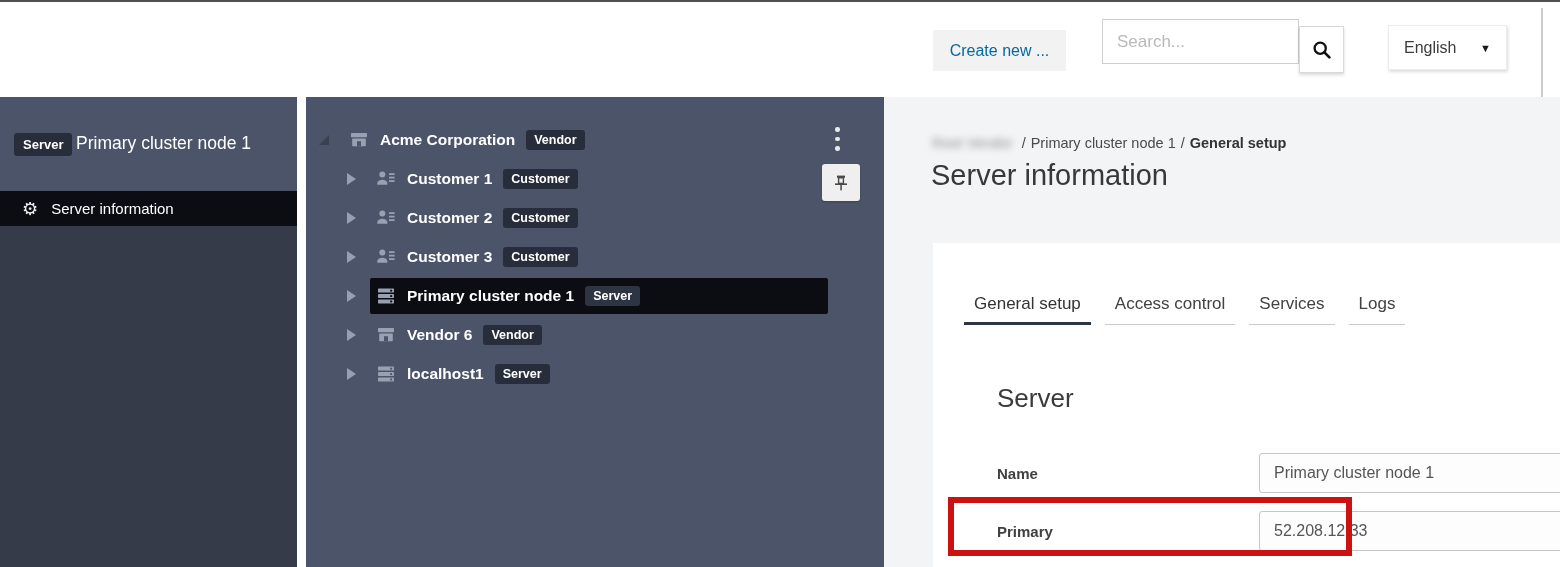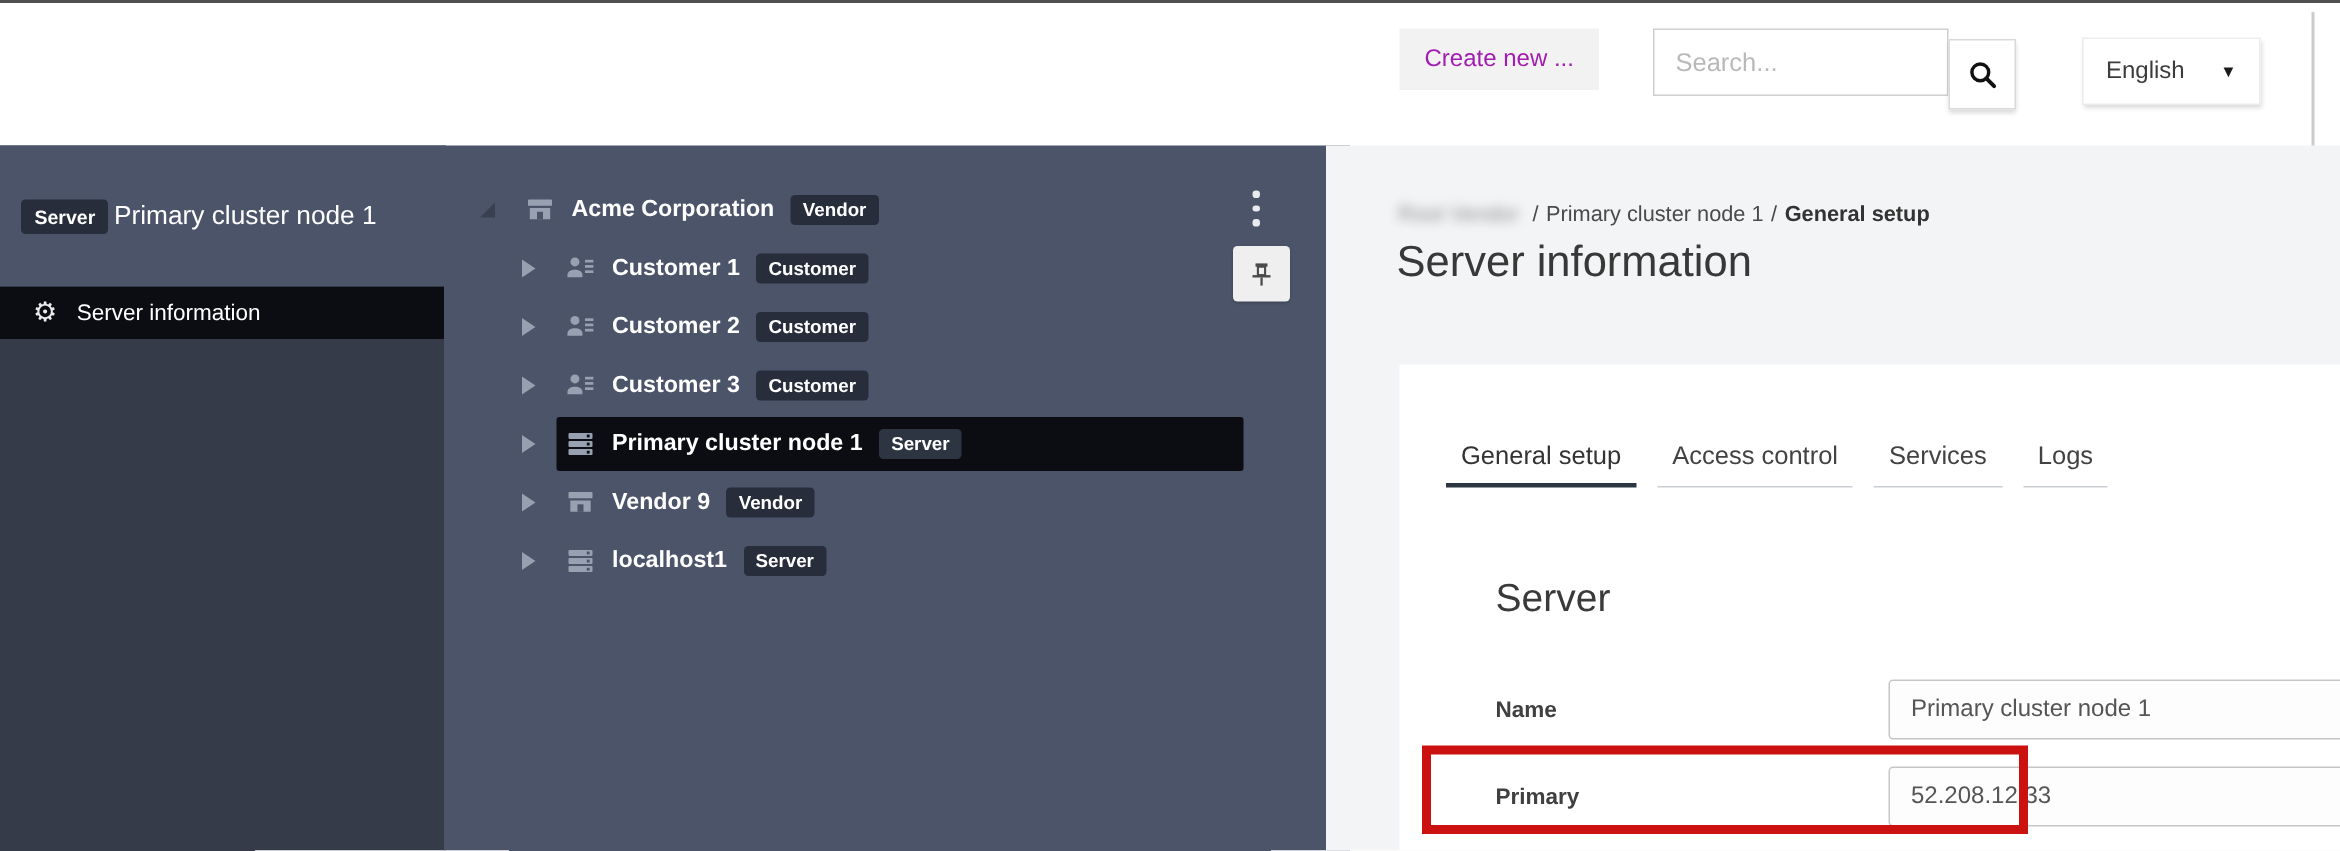--- a/index.html
+++ b/index.html
@@ -1,22 +1,22 @@
 <!DOCTYPE html>
 <html><head>
 <meta charset="utf-8">
 <style>
   * { margin:0; padding:0; box-sizing:border-box; }
   html,body { width:1560px; height:567px; overflow:hidden; font-family:"Liberation Sans", sans-serif; background:#fff; }
   .stage { position:relative; width:1560px; height:567px; overflow:hidden; }
 
   
   .topbar { position:absolute; left:0; top:0; width:1560px; height:97px; background:#fff; border-top:2px solid #515151; }
-  .btn-create { position:absolute; left:933px; top:17px; width:133px; height:41px; background:#f2f2f2; border:none;
-    font-family:"Liberation Sans",sans-serif; font-size:16px; color:#a21caf; cursor:pointer; }
+  .btn-create { position:absolute; left:933px; top:28px; width:133px; height:41px; background:#f2f2f2; border:none;
+    font-family:"Liberation Sans",sans-serif; font-size:16px; color:#0369a1; cursor:pointer; }
   .search-input { position:absolute; left:1102px; top:17px; width:197px; height:45px; border:1px solid #cfcfcf;
     padding:0 14px; font-size:17px; color:#444; background:#fff; font-family:"Liberation Sans",sans-serif; }
   .search-input::placeholder { color:#b9b9b9; }
   .btn-search { position:absolute; left:1299px; top:24px; width:45px; height:47px; background:#fff;
     border:1px solid #d9d9d9; box-shadow:0 2px 3px rgba(0,0,0,0.15); display:flex; align-items:center; justify-content:center; cursor:pointer; }
   .lang-select { position:absolute; left:1388px; top:23px; width:119px; height:45px; background:#fff;
     border:1px solid #ececec; box-shadow:1px 2px 3px rgba(0,0,0,0.14); display:flex; align-items:center;
     justify-content:space-between; padding:0 15px; cursor:pointer; }
   .lang-select .lang-label { font-size:16px; color:#3c3c3c; }
   .lang-select .caret { font-size:11px; color:#1a1a1a; }
@@ -26,21 +26,21 @@
   .sidebar { position:absolute; left:0; top:97px; width:297px; height:470px; background:#353b49; }
   .sidebar-header { position:relative; width:297px; height:94px; background:#4b5469; }
   .type-badge { position:absolute; left:14px; top:36px; background:#272d3b; color:#fff; font-size:13px; font-weight:700;
     padding:4px 9px; border-radius:3px; }
   .sidebar-title { position:absolute; left:76px; top:36px; color:#fff; font-size:17.5px; font-weight:400; white-space:nowrap; }
   .sidebar-menu-item { width:297px; height:35px; background:#0b0d12; display:flex; align-items:center; padding-left:22px; cursor:pointer; }
   .sidebar-menu-item .gear { font-family:"DejaVu Sans", sans-serif; font-size:18px; color:#ececec; margin-right:13px; line-height:1; }
   .sidebar-menu-item .menu-label { color:#fff; font-size:15px; font-weight:500; }
 
   
-  .treepanel { position:absolute; left:296px; top:97px; width:604px; height:470px; background:#4b5469; padding-top:23px;padding-left:11px; }
+  .treepanel { position:absolute; left:306px; top:97px; width:604px; height:470px; background:#4b5469; padding-top:23px; }
   .tree-row { height:39px; display:flex; align-items:center; padding-left:38px; cursor:pointer; }
   .tree-row.root { padding-left:11px; }
   .arrow-box { width:14px; margin-right:12px; display:flex; justify-content:center; }
   .arrow-collapsed { width:0; height:0; border-left:9px solid #97a0b1; border-top:6px solid transparent; border-bottom:6px solid transparent; }
   .arrow-expanded { width:0; height:0; border-bottom:10px solid #394050; border-left:10px solid transparent; }
   .row-inner { display:inline-flex; align-items:center; height:36px; padding:0 12px 0 6px; border-radius:2px; }
   .tree-row.selected .row-inner { background:#0b0d12; min-width:458px; }
   .tree-icon { width:20px; height:20px; margin-right:11px; flex:none; }
   .tree-label { color:#fff; font-size:15.5px; font-weight:700; white-space:nowrap; }
   .badge { background:#272d3b; color:#fff; font-size:12.5px; font-weight:700; padding:3px 8px; border-radius:3px; margin-left:11px; white-space:nowrap; }
@@ -197,21 +197,21 @@
     <div class="tree-row">
       <span class="arrow-box">
           <span class="arrow-collapsed"></span>
         </span>
       <span class="row-inner">
         <svg class="tree-icon" viewBox="0 0 20 20">
           <rect x="2" y="3" width="16" height="4.2" rx="0.6" fill="#98a1b2"></rect>
           <rect x="3.2" y="8.6" width="13.6" height="7.6" rx="0.6" fill="#98a1b2"></rect>
           <rect x="8" y="11.2" width="4" height="5" fill="#4b5469"></rect>
         </svg>
-        <span class="tree-label">Vendor 9</span>
+        <span class="tree-label">Vendor 6</span>
         <span class="badge">Vendor</span>
       </span>
     </div>
 
     <div class="tree-row">
       <span class="arrow-box">
           <span class="arrow-collapsed"></span>
         </span>
       <span class="row-inner">
         <svg class="tree-icon" viewBox="0 0 20 20">

